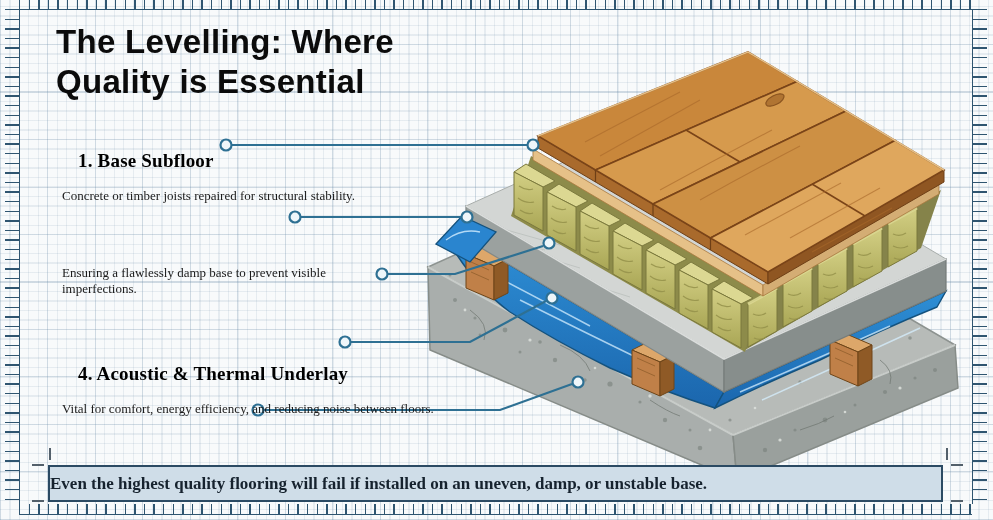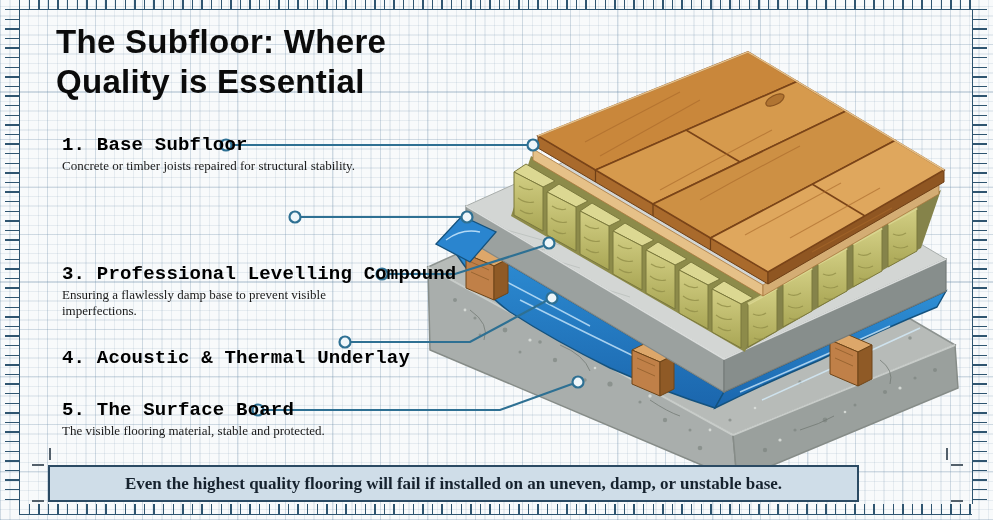--- a/index.html
+++ b/index.html
@@ -23,36 +23,36 @@
     background:repeating-linear-gradient(180deg,#2f5570 0 1.4px,transparent 1.4px 9.6px);}
   .ruler-right{left:972px;top:9px;height:495px;width:14px;border-left:1.8px solid #2f5570;
     background:repeating-linear-gradient(180deg,#2f5570 0 1.4px,transparent 1.4px 9.6px);}
   .illustration{position:absolute;inset:0;z-index:1;}
   .page-title{
     position:absolute;left:56px;top:22px;z-index:3;
     font-weight:700;font-size:33px;line-height:1.22;letter-spacing:.3px;color:#0b0b0b;
   }
   .layer-item{position:absolute;left:62px;z-index:3;}
   .layer-item h3{
-    margin:0;font-size:19px;font-weight:700;letter-spacing:.2px;color:#000;line-height:22px;
-    font-family:Liberation Mono, monospace;
+    margin:16px;font-size:19px;font-weight:700;letter-spacing:.2px;color:#000;line-height:22px;
+    font-family:Liberation Serif, serif;
   }
   .layer-item p{
     margin:2px 0 0 0;font-family:"Liberation Serif", serif;font-size:13px;
     line-height:1.24;color:#1a1a1a;
   }
   .item-1{top:134px;} .item-1 p{width:352px;}
   .item-2{top:206px;} .item-2 p{width:370px;}
   .item-3{top:263px;} .item-3 p{width:300px;}
   .item-4{top:347px;} .item-4 p{width:372px;}
   .item-5{top:399px;} .item-5 p{width:420px;}
   .banner{
-    position:absolute;left:48px;top:465px;width:811px;height:37px;z-index:4;
+    position:absolute;left:48px;top:465px;width:895px;height:37px;z-index:4;
     background:#cfdde8;border:2px solid #2b4a63;box-sizing:border-box;
-    display:flex;align-items:center;justify-content:center;
+    display:flex;align-items:center;justify-content:flex-start;
   }
   .banner span{
     font-family:"Liberation Serif", serif;font-weight:700;font-size:17px;color:#16222e;
   }
   .reg-dash{position:absolute;z-index:4;background:#53606b;}
   .rd-h{width:12px;height:2px;} .rd-v{width:2px;height:12px;}
 </style>
 </head>
 <body>
 
@@ -236,38 +236,34 @@
       <circle cx="382" cy="274" r="5.5"></circle>
       <circle cx="549" cy="243" r="5.5"></circle>
       <circle cx="345" cy="342" r="5.5"></circle>
       <circle cx="552" cy="298" r="5.5"></circle>
       <circle cx="258" cy="410" r="5.5"></circle>
       <circle cx="578" cy="382" r="5.5"></circle>
     </g>
   </svg>
 
   <div class="page-title">
-    <div>The Subfloor: Where</div>
+    <div>The Levelling: Where</div>
     <div>Quality is Essential</div>
   </div>
 
   <div class="layer-item item-1">
     <h3>1. Base Subfloor</h3>
     <p>Concrete or timber joists repaired for structural stability.</p>
   </div>
   <div class="layer-item item-3">
-    <h3>3. Professional Levelling Compound</h3>
     <p>Ensuring a flawlessly damp base to prevent visible imperfections.</p>
   </div>
   <div class="layer-item item-4">
     <h3>4. Acoustic &amp; Thermal Underlay</h3>
-  </div>
-  <div class="layer-item item-5">
-    <h3>5. The Surface Board</h3>
-    <p>The visible flooring material, stable and protected.</p>
+    <p>Vital for comfort, energy efficiency, and reducing noise between floors.</p>
   </div>
 
   <div class="banner">
     <span>Even the highest quality flooring will fail if installed on an uneven, damp, or unstable base.</span>
   </div>
 
   <div class="reg-dash rd-v" style="left:49px;top:448px;"></div>
   <div class="reg-dash rd-h" style="left:32px;top:464px;"></div>
   <div class="reg-dash rd-v" style="left:946px;top:448px;"></div>
   <div class="reg-dash rd-h" style="left:951px;top:464px;"></div>

